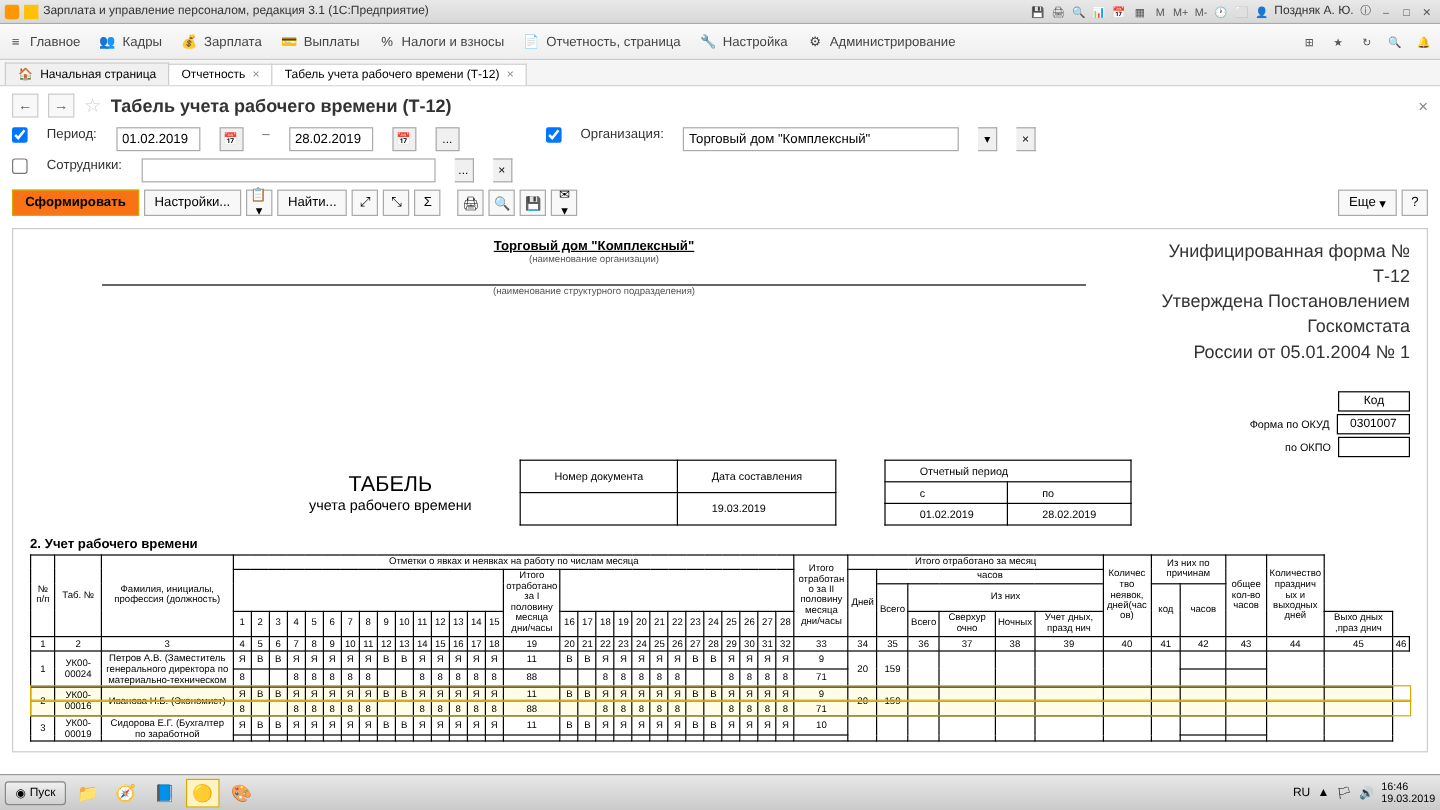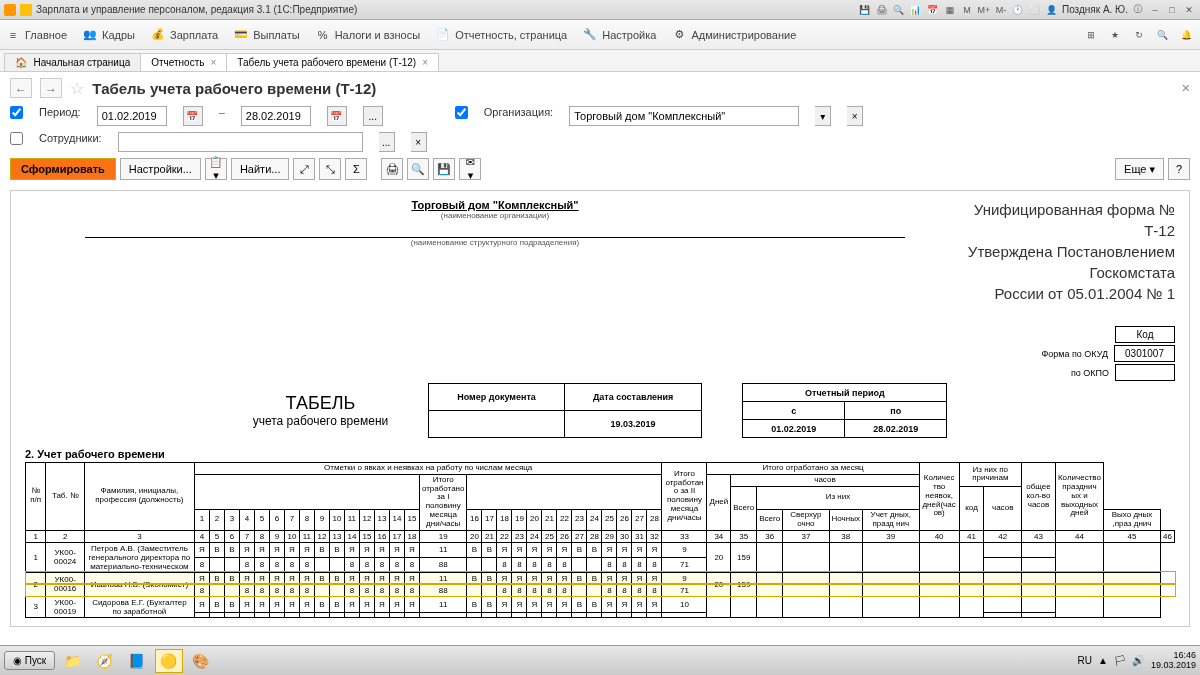--- a/index.html
+++ b/index.html
@@ -45,32 +45,32 @@
 .org-block{text-align:center;margin-bottom:4px}
 .org-name{font-weight:bold;text-decoration:underline;font-size:11px}
 .org-sub{font-size:8px;color:#555}
 .okud-row{display:flex;justify-content:flex-end;align-items:center;gap:6px;font-size:9px;margin-bottom:2px}
 .okud-box{border:1px solid #000;padding:2px 10px;min-width:60px;text-align:center;font-size:10px}
 .title-block{text-align:center;margin:10px 0}
 .title-block h1{font-size:18px;font-weight:normal}
 .title-block h2{font-size:12px;font-weight:normal}
 .doc-info{display:flex;justify-content:center;gap:40px;margin-bottom:10px}
 .info-tbl{border-collapse:collapse;font-size:9px}
-.info-tbl td,.info-tbl th{border:1px solid #000;padding:3px 28px;text-align:center;font-weight:bold}
+.info-tbl td,.info-tbl th{border:1px solid #000;padding:3px 28px;text-align:left;font-weight:normal}
 .sec-title{font-weight:bold;font-size:11px;margin-bottom:2px}
 .main-tbl{border-collapse:collapse;font-size:8px;width:100%}
 .main-tbl td,.main-tbl th{border:1px solid #000;padding:1px 2px;text-align:center;font-weight:normal;vertical-align:middle}
 .main-tbl th{font-size:8px;line-height:1.1}
 .narrow{width:15px}
 .emp-name{text-align:left;padding-left:3px;width:110px}
 .taskbar{position:fixed;bottom:0;left:0;right:0;height:30px;background:linear-gradient(#e8e8e8,#cacaca);border-top:1px solid #999;display:flex;align-items:center;padding:0 4px;gap:4px}
 .start-btn{padding:3px 8px;background:linear-gradient(#f0f0f0,#d0d0d0);border:1px solid #888;border-radius:3px;font-size:10px;display:flex;align-items:center;gap:3px}
 .task-ico{width:28px;height:24px;display:flex;align-items:center;justify-content:center;font-size:14px}
 .tray{margin-left:auto;display:flex;align-items:center;gap:6px;font-size:10px}
-.clock{text-align:right;line-height:1.1;font-size:9px}
+.clock{text-align:left;line-height:1.1;font-size:9px}
 .highlight{background:#fffde7;outline:1px solid #d4a900}
 </style>
 </head>
 <body>
 
 <div class="titlebar">
   <div class="titlebar-left">
     <span class="titlebar-ico"></span>
     <span class="titlebar-folder"></span>
     <span class="titlebar-txt">Зарплата и управление персоналом, редакция 3.1  (1С:Предприятие)</span>

